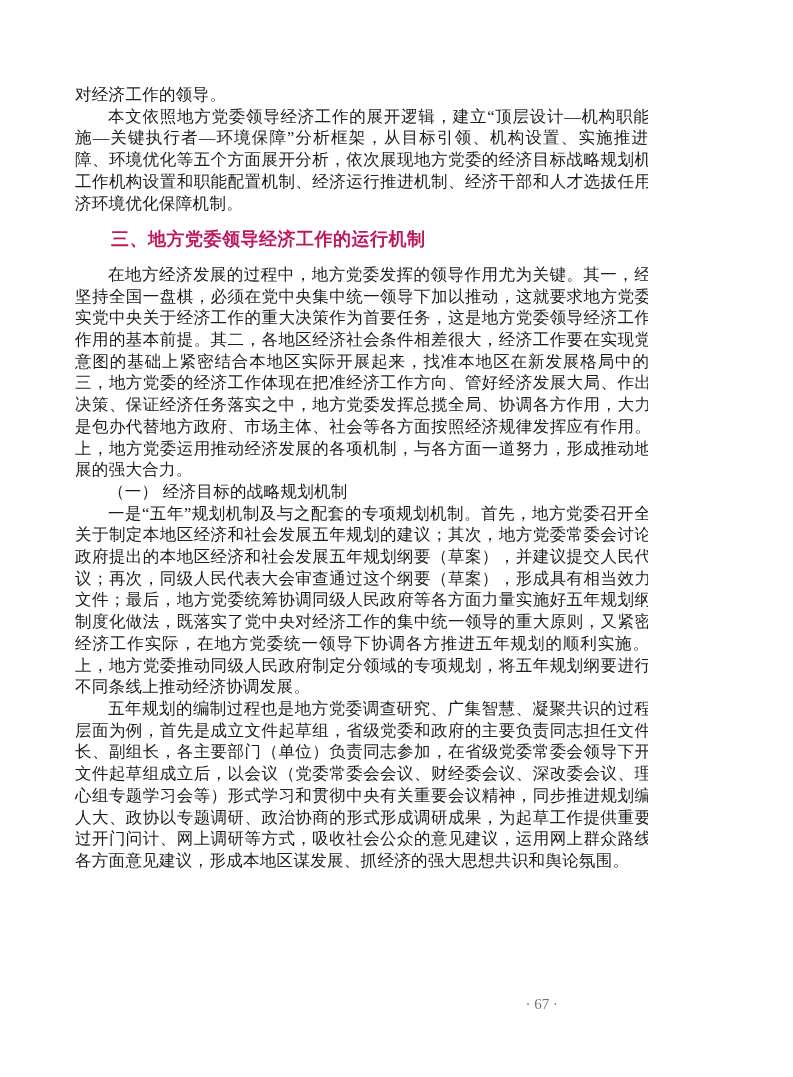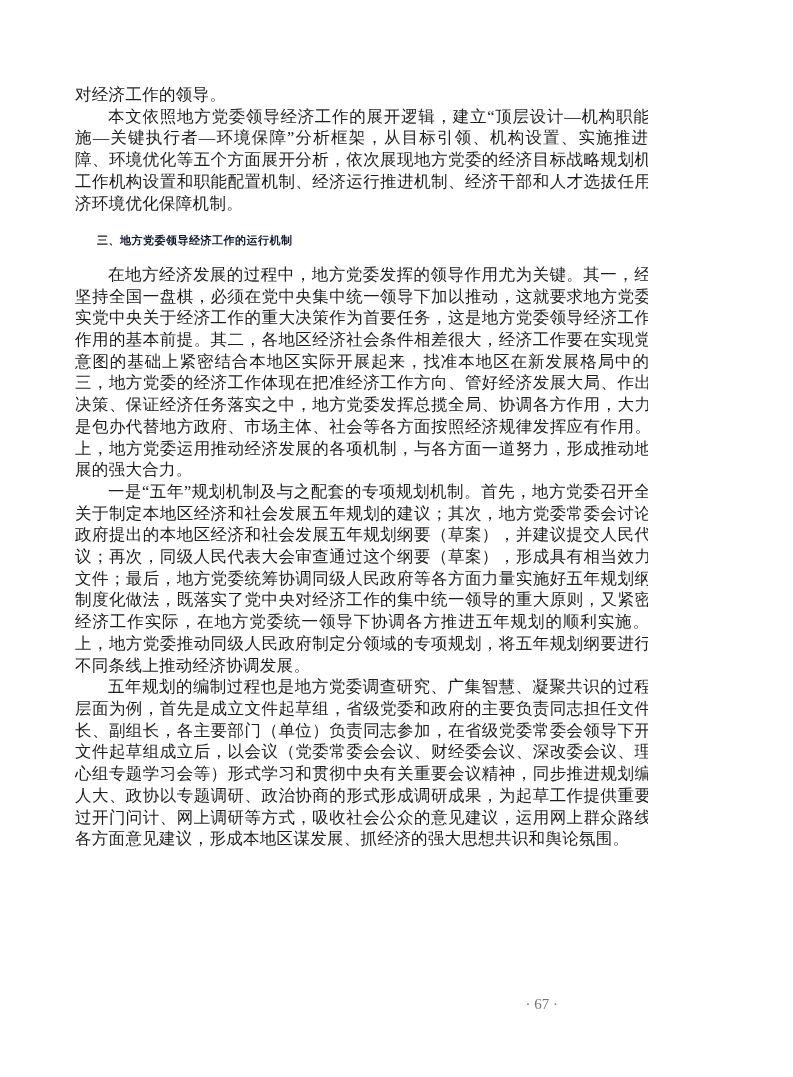--- a/index.html
+++ b/index.html
@@ -29,44 +29,45 @@
     text-align: justify;
     text-justify: inter-character;
     text-indent: 2em;
     letter-spacing: 0.3px;
   }
   p.no-indent {
     text-indent: 0;
   }
   h2.section-heading {
     margin: 16px 0 12px 0;
-    font-family: Liberation Serif, serif;
+    font-family: Liberation Mono, monospace;
     font-weight: bold;
-    font-size: 11px;
+    font-size: 18px;
     line-height: 21.7px;
     text-indent: 2em;
     letter-spacing: 0.5px;
-    color: #0f172a;
+    color: #be185d;
   }
   .page-number {
     position: absolute;
     top: 995px;
     right: 90px;
     font-size: 15px;
     line-height: 18px;
     font-family: "Liberation Serif", "DejaVu Serif", serif;
     color: #737373;
   }
 </style>
 </head>
 <body>
 
 <div class="page">
   <div class="text-block">
     <p class="body no-indent">对经济工作的领导。</p>
     <p class="body">本文依照地方党委领导经济工作的展开逻辑，建立“顶层设计—机构职能—推进实施—关键执行者—环境保障”分析框架，从目标引领、机构设置、实施推进、人才保障、环境优化等五个方面展开分析，依次展现地方党委的经济目标战略规划机制、经济工作机构设置和职能配置机制、经济运行推进机制、经济干部和人才选拔任用机制、经济环境优化保障机制。</p>
     <h2 class="section-heading">三、地方党委领导经济工作的运行机制</h2>
     <p class="body">在地方经济发展的过程中，地方党委发挥的领导作用尤为关键。其一，经济工作要坚持全国一盘棋，必须在党中央集中统一领导下加以推动，这就要求地方党委将贯彻落实党中央关于经济工作的重大决策作为首要任务，这是地方党委领导经济工作机制发挥作用的基本前提。其二，各地区经济社会条件相差很大，经济工作要在实现党中央战略意图的基础上紧密结合本地区实际开展起来，找准本地区在新发展格局中的位置。其三，地方党委的经济工作体现在把准经济工作方向、管好经济发展大局、作出经济工作决策、保证经济任务落实之中，地方党委发挥总揽全局、协调各方作用，大力支持而不是包办代替地方政府、市场主体、社会等各方面按照经济规律发挥应有作用。在此基础上，地方党委运用推动经济发展的各项机制，与各方面一道努力，形成推动地方经济发展的强大合力。</p>
+    <p class="body">（一） 经济目标的战略规划机制</p>
     <p class="body">一是“五年”规划机制及与之配套的专项规划机制。首先，地方党委召开全会，通过关于制定本地区经济和社会发展五年规划的建议；其次，地方党委常委会讨论同级人民政府提出的本地区经济和社会发展五年规划纲要（草案），并建议提交人民代表大会审议；再次，同级人民代表大会审查通过这个纲要（草案），形成具有相当效力的规范性文件；最后，地方党委统筹协调同级人民政府等各方面力量实施好五年规划纲要。这一制度化做法，既落实了党中央对经济工作的集中统一领导的重大原则，又紧密结合地方经济工作实际，在地方党委统一领导下协调各方推进五年规划的顺利实施。在此基础上，地方党委推动同级人民政府制定分领域的专项规划，将五年规划纲要进行细分，从不同条线上推动经济协调发展。</p>
     <p class="body">五年规划的编制过程也是地方党委调查研究、广集智慧、凝聚共识的过程。以省级层面为例，首先是成立文件起草组，省级党委和政府的主要负责同志担任文件起草组组长、副组长，各主要部门（单位）负责同志参加，在省级党委常委会领导下开展工作。文件起草组成立后，以会议（党委常委会会议、财经委会议、深改委会议、理论学习中心组专题学习会等）形式学习和贯彻中央有关重要会议精神，同步推进规划编制工作；人大、政协以专题调研、政治协商的形式形成调研成果，为起草工作提供重要支撑；通过开门问计、网上调研等方式，吸收社会公众的意见建议，运用网上群众路线广泛听取各方面意见建议，形成本地区谋发展、抓经济的强大思想共识和舆论氛围。</p>
   </div>
   <div class="page-number">· 67 ·</div>
 </div>
 
 </body></html>

